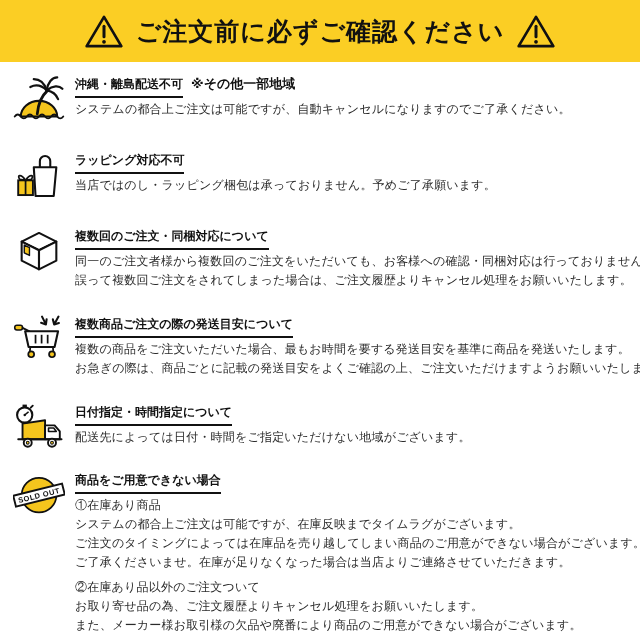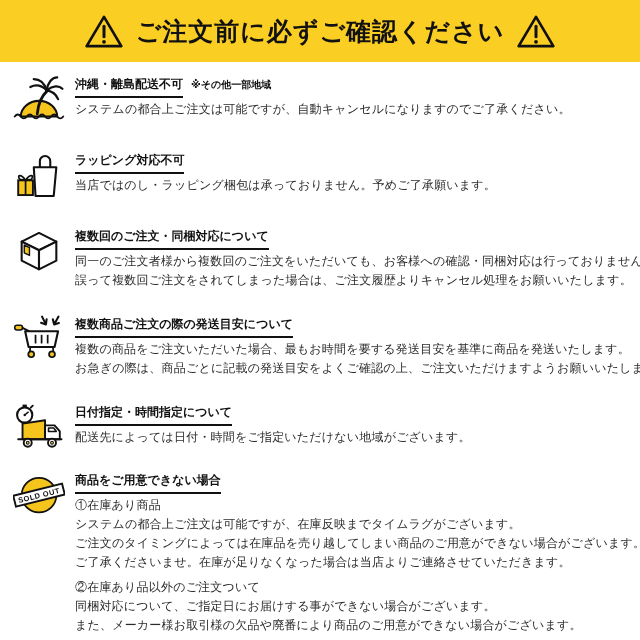--- a/index.html
+++ b/index.html
@@ -32,21 +32,21 @@
     width:58px;flex:0 0 58px;display:flex;justify-content:center;
     align-items:flex-start;padding-top:2px;
   }
   .icon-cell svg{width:52px;height:52px;}
   .text-cell{flex:1;min-width:0;padding-left:7px;}
   .sec-title{
     font-size:12px;font-weight:bold;color:#111;line-height:24px;
     display:inline-block;border-bottom:2px solid #111;padding-bottom:0px;
   }
   .sec-title-suffix{
-    font-size:10px;font-weight:bold;color:#111;margin-left:8px;
+    font-size:13px;font-weight:bold;color:#111;margin-left:8px;
   }
   .line{font-size:12px;line-height:19px;letter-spacing:0.2px;white-space:nowrap;font-family:Liberation Serif, serif;}
   .line-spacer{height:6px;}
   .lines{margin-top:2px;}
 </style>
 </head>
 <body>
 
 <div class="banner">
   <svg class="warn-icon" viewBox="0 0 60 54">
@@ -186,19 +186,19 @@
     </div>
     <div class="text-cell">
       <span class="sec-title">商品をご用意できない場合</span>
       <div class="lines">
           <div class="line">①在庫あり商品</div>
           <div class="line">システムの都合上ご注文は可能ですが、在庫反映までタイムラグがございます。</div>
           <div class="line">ご注文のタイミングによっては在庫品を売り越してしまい商品のご用意ができない場合がございます。</div>
           <div class="line">ご了承くださいませ。在庫が足りなくなった場合は当店よりご連絡させていただきます。</div>
           <div class="line-spacer"></div>
           <div class="line">②在庫あり品以外のご注文ついて</div>
-          <div class="line">同梱対応について、ご指定日にお届けする事ができない場合がございます。</div>
+          <div class="line">お取り寄せ品の為、ご注文履歴よりキャンセル処理をお願いいたします。</div>
           <div class="line">また、メーカー様お取引様の欠品や廃番により商品のご用意ができない場合がございます。</div>
         </div>
     </div>
   </div>
 
 </div>
 
 </body></html>

